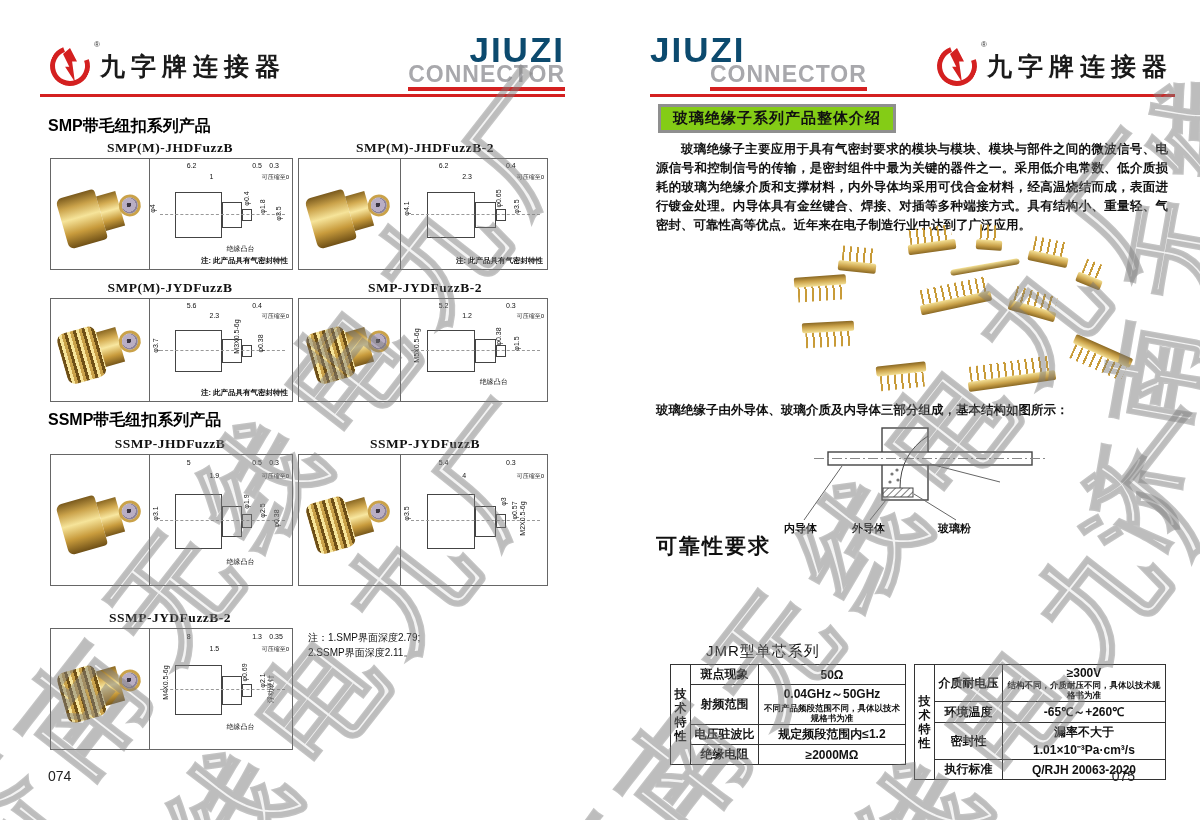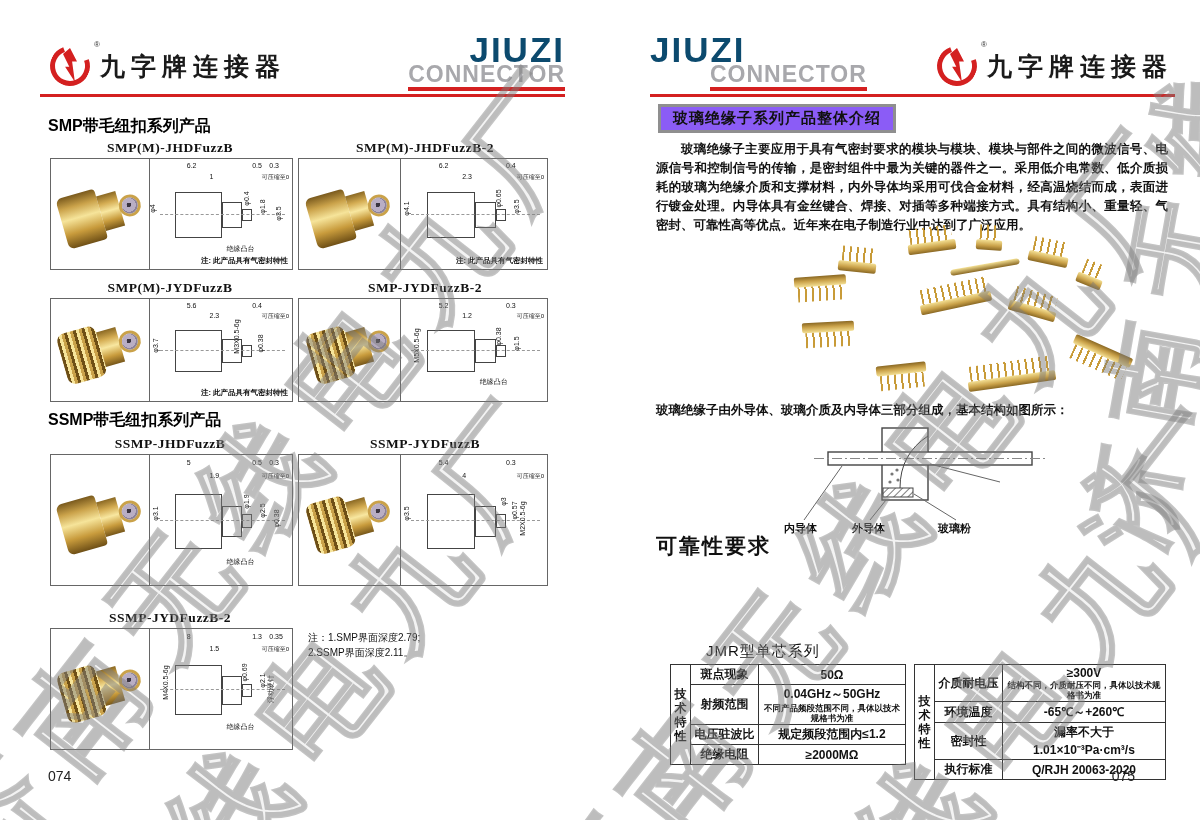--- a/index.html
+++ b/index.html
@@ -80,21 +80,21 @@
   .dims .d7 { right:16%; top:40%; transform:rotate(-90deg); }
   .dims .d8 { right:5%; top:46%; transform:rotate(-90deg); }
   .dims .d9 { left:54%; bottom:14%; }
   .card-note { position:absolute; right:4px; bottom:3px; font-size:7.5px; font-weight:700; color:#111;margin-left:32px; }
   .side-note { position:absolute; font-size:10px; line-height:1.5; color:#111; white-space:pre-line; }
   .page-num { position:absolute; bottom:6px; font-size:14px; color:#222; }
   .page-left .page-num { left:8px; }
   .page-right .page-num { right:40px; }
 
   
-  .banner { position:absolute; left:8px; top:74px; border:3px solid #8f8f8f; background:#8b5cf6;
+  .banner { position:absolute; left:8px; top:74px; border:3px solid #8f8f8f; background:#84cc16;
             padding:2px 12px; font-size:15px; font-weight:700; letter-spacing:1px; }
   .intro { position:absolute; left:6px; top:110px; width:512px; font-size:12.5px; line-height:19px;
            text-indent:2em; font-weight:600; color:#111; text-align:justify; }
   .collage { position:absolute; left:130px; top:188px; width:330px; height:180px; }
   .chip { position:absolute; height:10px; border-radius:2px;
           background:linear-gradient(180deg,#f4e094 0,#caa24a 55%,#8a6823 100%); }
   .chip::after { content:""; position:absolute; left:3px; right:3px; bottom:100%; height:15px;
           background:repeating-linear-gradient(90deg,#c89b38 0 2px,rgba(0,0,0,0) 2px 7px); }
   .chip.down { transform:scaleY(-1); }
   .rod { position:absolute; height:6px; border-radius:3px;

